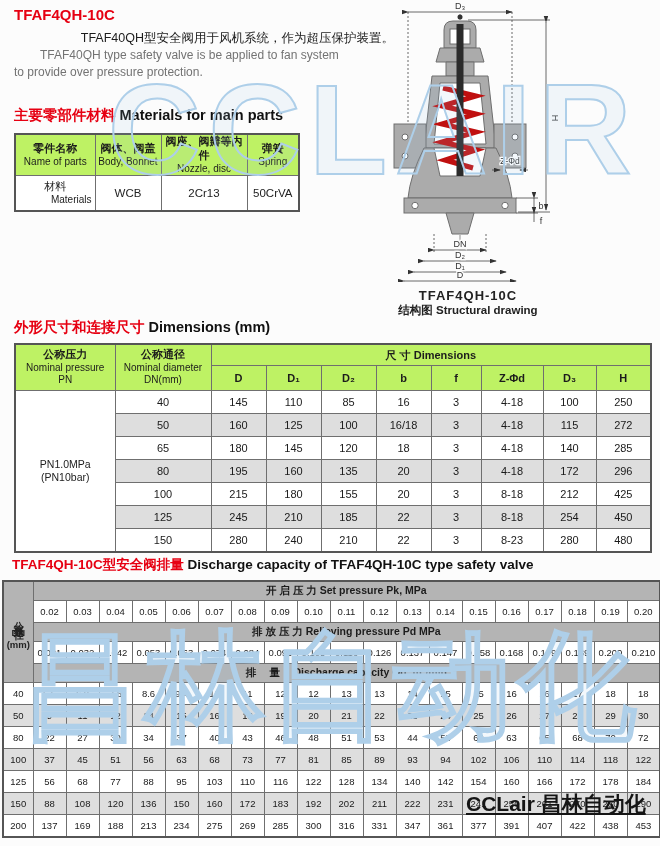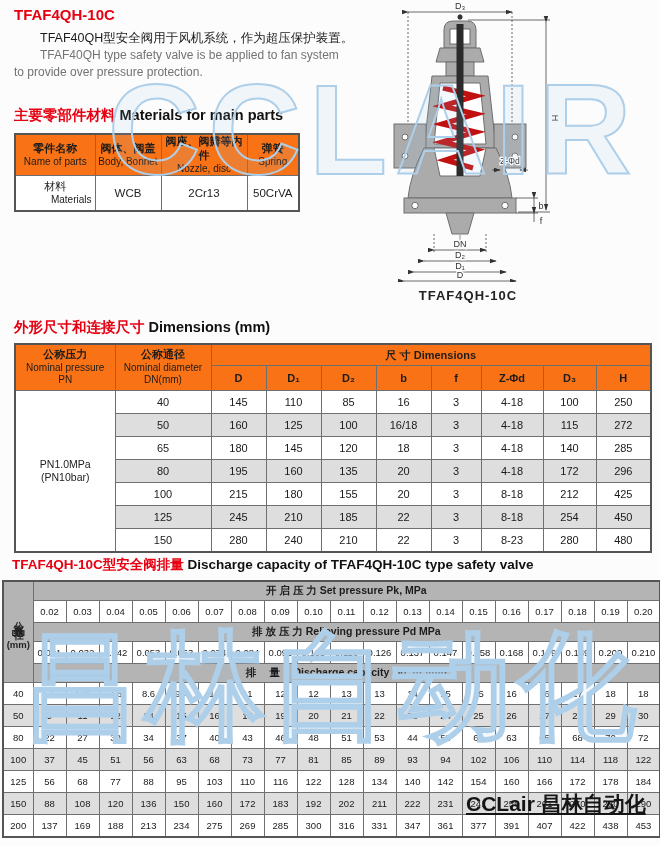--- a/index.html
+++ b/index.html
@@ -9,35 +9,35 @@
   
   .wm{position:absolute;pointer-events:none;font-weight:bold;
       color:rgba(160,198,230,0.12);-webkit-text-stroke:2px #aecfe9;white-space:nowrap;}
   .wm-top{left:108px;top:56px;font-size:128px;letter-spacing:8px;z-index:4;}
   .wm-mid{left:22px;top:608px;font-size:118px;letter-spacing:6px;z-index:5;}
   .brand{position:absolute;left:466px;top:790px;font-size:21px;font-weight:bold;color:#151515;z-index:6;text-decoration:underline;}
 
   
   .header-block{position:absolute;left:14px;top:6px;width:380px;z-index:2;}
   .doc-title{color:#e60012;font-weight:bold;font-size:15px;}
-  .desc-zh{font-size:12.5px;margin-top:7px;text-indent:26px;color:#1c1c1c;}
+  .desc-zh{font-size:12.5px;margin-top:7px;text-indent:26px;color:#1c1c1c;text-align:right;}
   .desc-en{font-size:12px;color:#737373;line-height:1.4;}
   .ind{text-indent:26px;display:block;}
   .noind{display:block;}
 
   
   .sec-h{font-size:14.5px;font-weight:bold;color:#111;white-space:nowrap;}
   .sec-h .zh{color:#e60012;}
 
   
   table{border-collapse:collapse;table-layout:fixed;}
   .tbl{border:2px solid #555;}
   .tbl td,.tbl th{border:1px solid #6f6f6f;text-align:center;vertical-align:middle;
                   overflow:hidden;padding:0;}
-  .gray{background:#f97316;}
+  .gray{background:#bef264;}
   .shade td{background:#dedede;}
   .blk{display:block;line-height:1.25;}
   .num{font-size:11px;color:#1a1a1a;background:#fff;}
 
   
   .materials{position:absolute;left:14px;top:106px;z-index:3;}
   .mat-tbl{width:284px;margin-top:8px;}
   .mat-tbl th{height:38px;font-weight:bold;color:#1c1c1c;}
   .mat-tbl th .zh{font-size:11px;}
   .mat-tbl th .en{font-size:10px;font-weight:normal;}
@@ -163,20 +163,21 @@
         <text x="153" y="209">b</text>
         <text x="153" y="224">f</text>
         <text x="72" y="247">DN</text>
         <text x="72" y="258">D₂</text>
         <text x="72" y="269">D₁</text>
         <text x="72" y="278">D</text>
       </g>
     </svg>
     <div class="caption">
       <div class="cap1">TFAF4QH-10C</div>
+      <div class="cap2">结构图 Structural drawing</div>
     </div>
   </div>
 
   <div class="materials">
     <div class="sec-h">
       <span class="zh">主要零部件材料</span>
       <span>Materials for main parts</span>
     </div>
     <table class="tbl mat-tbl">
       <colgroup>

